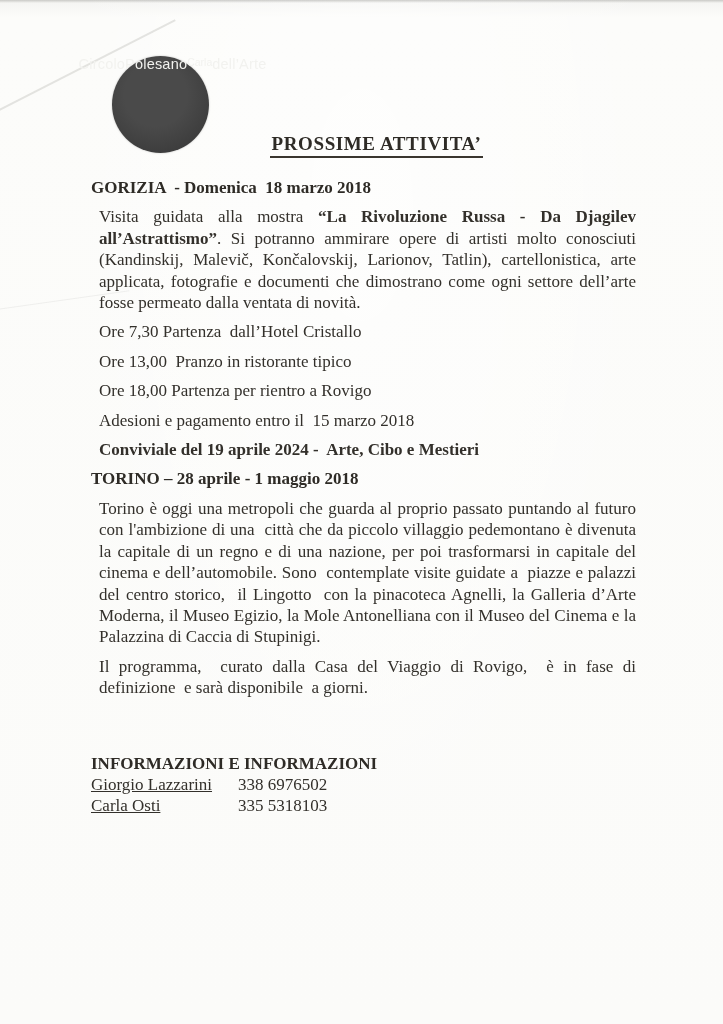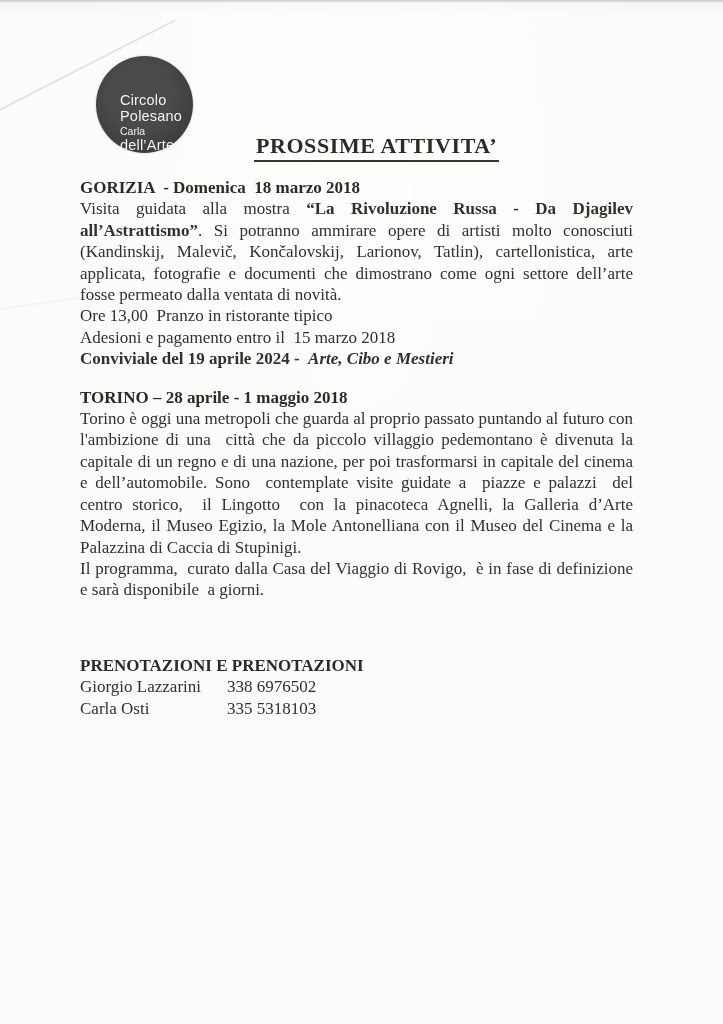--- a/index.html
+++ b/index.html
@@ -37,58 +37,58 @@
   .staple {
     position: absolute; left: 126px; top: 116px; width: 62px; height: 7px;
     background: linear-gradient(180deg, #6a6a68, #3c3c3a 55%, #2e2e2c);
     border-radius: 3px;
     transform: rotate(33deg) scale(0.5);
     transform-origin: left top;
     box-shadow: 2px 3px 3px rgba(120,120,115,0.45);
   }
   
   .logo {
-    position: absolute; left: 96px; top: 56px;
+    position: absolute; left: 112px; top: 56px;
     width: 97px; height: 97px; border-radius: 50%;
     background: radial-gradient(circle at 45% 40%, #4a4a4a 40%, #3d3d3d 75%, #343434 100%);
     box-shadow: 0 0 2px rgba(0,0,0,0.25);
-    display: flex; flex-direction: column; justify-content: flex-end;
+    display: flex; flex-direction: row; justify-content: center;
     padding-left: 24px; box-sizing: border-box;
     font-family: "Liberation Sans", sans-serif;
     color: #f2f2ef;
   }
   .logo .l-big { font-size: 14.5px; line-height: 16.5px; letter-spacing: 0.2px; }
   .logo .l-small { font-size: 10.5px; line-height: 12px; }
   
   .doc-title-wrap {
     position: absolute; left: 95px; top: 133px; width: 553px;
     text-align: center;
   }
   .doc-title {
     display: inline-block;
-    font-size: 22px; font-weight: bold; letter-spacing: 0.6px;
+    font-size: 19px; font-weight: bold; letter-spacing: 0.6px;
     border-bottom: 2px solid #3a362f;
     padding: 0 2px 1px 2px;
     margin-left: 10px;
     color: #2e2b26;
   }
   
   .content {
-    position: absolute; left: 80px; top: 177px; width: 553px;
+    position: absolute; left: 91px; top: 177px; width: 553px;
     font-size: 17px; line-height: 21.4px;
   }
-  .content .line, .content p { white-space: pre-wrap; margin: 0; }
+  .content .line, .content p { white-space: pre-wrap; margin: 8px; }
   p.just { text-align: justify; }
   .b { font-weight: bold; }
-  .bi { font-weight: bold; font-style: italic; }
+  .bi { font-weight: bold; }
   .sec-head { font-weight: bold; white-space: pre-wrap; color: #2e2b26; }
-  .gap-sm { margin-top: 17px; }
+  .gap-sm { margin-top: 8px; }
   .gap-lg { margin-top: 54px; }
   .contact-row { white-space: pre-wrap; }
-  .contact-name { display: inline-block; width: 147px; }
+  .contact-name { display: inline-block; width: 147px; text-decoration: underline; }
 </style>
 </head>
 <body>
 
 <div class="page">
 
   <div class="scan-edge-top"></div>
   <div class="fold-crease"></div>
   <div class="fold-crease-2"></div>
   <div class="staple"></div>
@@ -103,31 +103,33 @@
   <div class="doc-title-wrap">
     <span class="doc-title">PROSSIME ATTIVITA’</span>
   </div>
 
   <div class="content">
 
     <div class="sec-head">GORIZIA  - Domenica  18 marzo 2018</div>
 
     <p class="just"><span>Visita guidata alla mostra </span><span class="b">“La Rivoluzione Russa - Da Djagilev all’Astrattismo”</span><span>. Si potranno ammirare opere di artisti molto conosciuti (Kandinskij, Malevič, Končalovskij, Larionov, Tatlin), cartellonistica, arte applicata, fotografie e documenti che dimostrano come ogni settore dell’arte fosse permeato dalla ventata di novità.</span></p>
 
+    <div class="line">Ore 7,30 Partenza  dall’Hotel Cristallo</div>
     <div class="line">Ore 13,00  Pranzo in ristorante tipico</div>
+    <div class="line">Ore 18,00 Partenza per rientro a Rovigo</div>
     <div class="line">Adesioni e pagamento entro il  15 marzo 2018</div>
 
     <div class="gap-sm line"><span class="b">Conviviale del 19 aprile 2024 -  </span><span class="bi">Arte, Cibo e Mestieri</span></div>
 
     <div class="gap-sm sec-head">TORINO – 28 aprile - 1 maggio 2018</div>
 
     <p class="just">Torino è oggi una metropoli che guarda al proprio passato puntando al futuro con l'ambizione di una  città che da piccolo villaggio pedemontano è divenuta la capitale di un regno e di una nazione, per poi trasformarsi in capitale del cinema e dell’automobile. Sono  contemplate visite guidate a  piazze e palazzi  del centro storico,  il Lingotto  con la pinacoteca Agnelli, la Galleria d’Arte Moderna, il Museo Egizio, la Mole Antonelliana con il Museo del Cinema e la Palazzina di Caccia di Stupinigi.</p>
     <p class="just">Il programma,  curato dalla Casa del Viaggio di Rovigo,  è in fase di definizione  e sarà disponibile  a giorni.</p>
 
-    <div class="gap-lg sec-head">PRENOTAZIONI E PRENOTAZIONI</div>
+    <div class="gap-lg sec-head">INFORMAZIONI E INFORMAZIONI</div>
 
     <div class="contact-row"><span class="contact-name">Giorgio Lazzarini</span><span>338 6976502</span></div>
     <div class="contact-row"><span class="contact-name">Carla Osti</span><span>335 5318103</span></div>
 
 
   </div>
 
 </div>
 
 </body></html>

